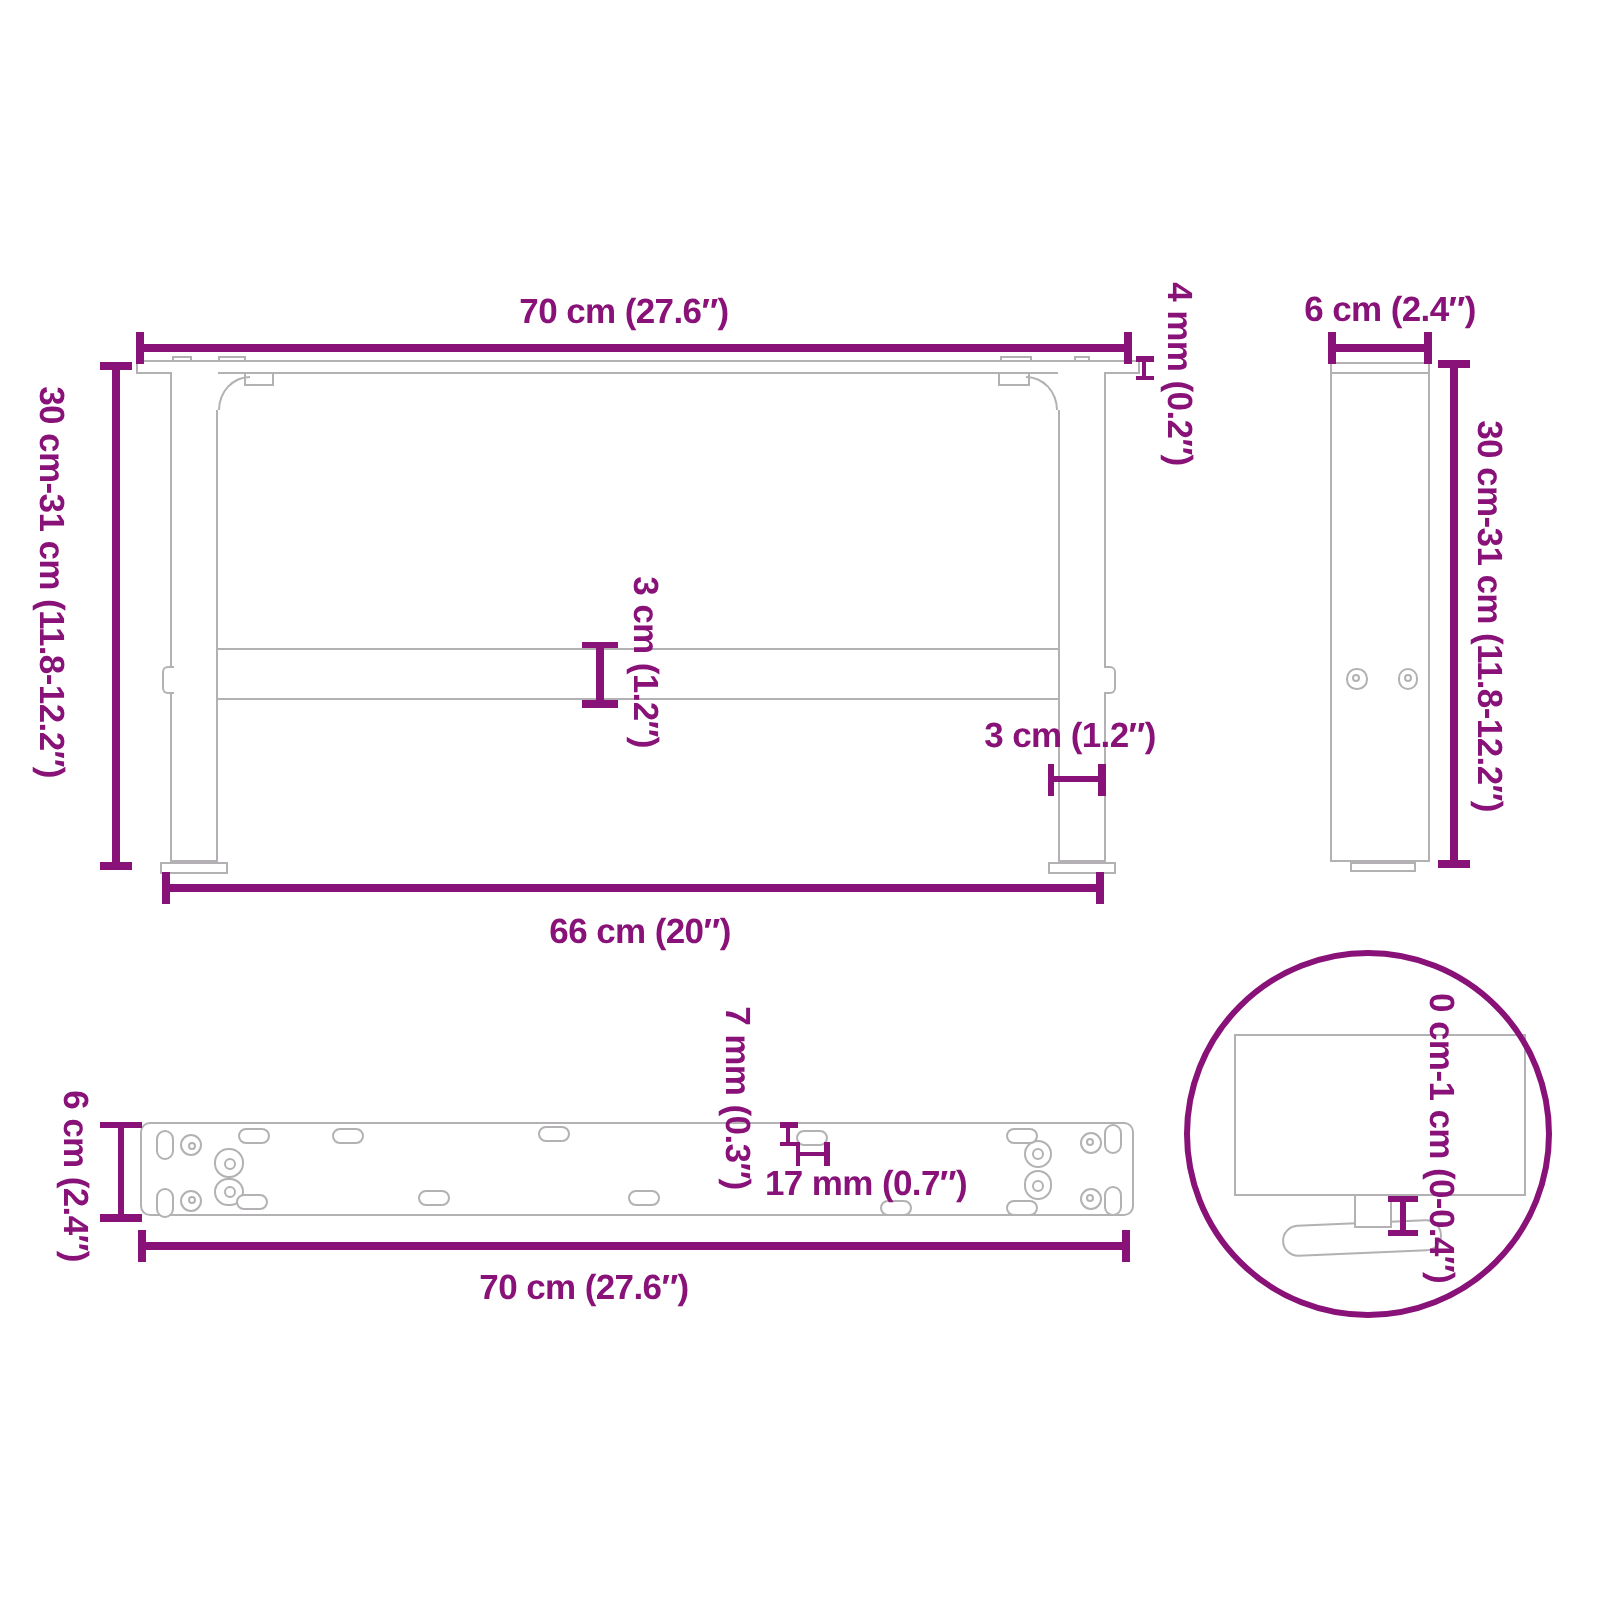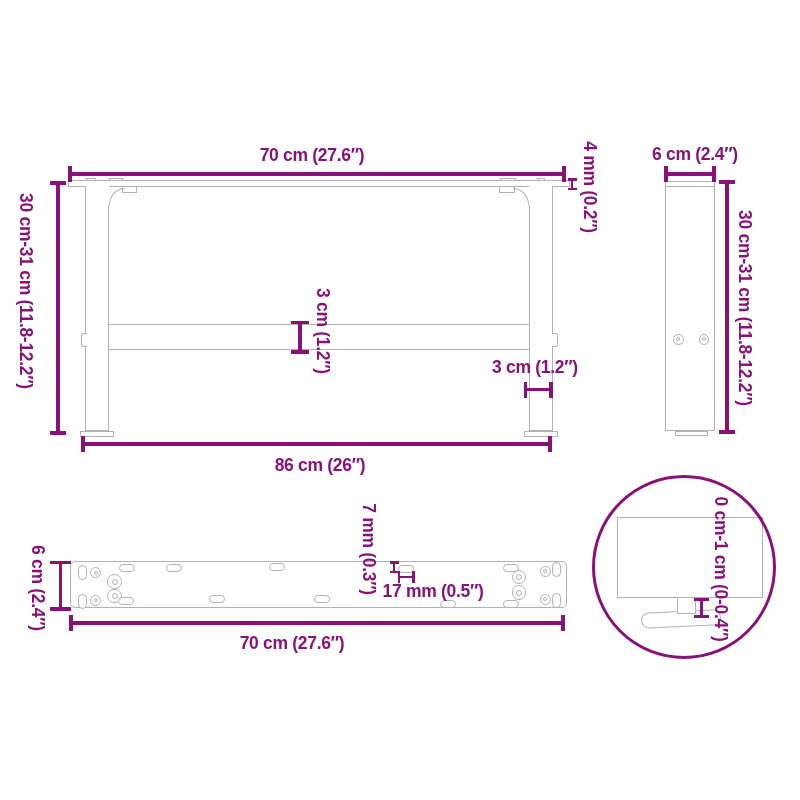--- a/index.html
+++ b/index.html
@@ -79,21 +79,21 @@
     <div class="lab vlab" style="left:322px;top:331px;">3 cm (1.2″)</div>
 
     <div class="lab" style="left:535px;top:368px;">3 cm (1.2″)</div>
     <div class="d" style="left:523.5px;top:381.5px;width:3.5px;height:16px;"></div>
     <div class="d" style="left:549px;top:381.5px;width:3.5px;height:16px;"></div>
     <div class="d" style="left:523.5px;top:387.5px;width:29px;height:3.5px;"></div>
 
     <div class="d" style="left:83px;top:441.5px;width:469px;height:4px;"></div>
     <div class="d" style="left:81px;top:435.5px;width:4px;height:16px;"></div>
     <div class="d" style="left:548px;top:435.5px;width:4px;height:16px;"></div>
-    <div class="lab" style="left:320px;top:466px;">86 cm (26″)</div>
+    <div class="lab" style="left:320px;top:466px;">66 cm (20″)</div>
   </div>
 
   <div>
     <div class="o" style="left:665px;top:181px;width:50px;height:5.5px;"></div>
     <div class="o" style="left:665px;top:186px;width:50px;height:245px;"></div>
     <div class="o" style="left:675px;top:430.5px;width:33px;height:5px;"></div>
     <div class="o circ" style="left:673px;top:334px;width:10.5px;height:10.5px;"></div>
     <div class="o circ" style="left:676.3px;top:337.3px;width:4px;height:4px;"></div>
     <div class="o circ" style="left:698.5px;top:334px;width:10.5px;height:10.5px;"></div>
     <div class="o circ" style="left:701.8px;top:337.3px;width:4px;height:4px;"></div>
@@ -156,21 +156,21 @@
     <div class="lab vlab" style="left:37px;top:588px;">6 cm (2.4″)</div>
 
     <div class="d" style="left:389.5px;top:561px;width:9px;height:2.6px;"></div>
     <div class="d" style="left:389.5px;top:570.5px;width:9px;height:2.6px;"></div>
     <div class="d" style="left:392.7px;top:561px;width:2.6px;height:12.1px;"></div>
     <div class="lab vlab" style="left:368px;top:549px;">7 mm (0.3″)</div>
 
     <div class="d" style="left:397.5px;top:571px;width:2.6px;height:12px;"></div>
     <div class="d" style="left:412px;top:571px;width:2.6px;height:12px;"></div>
     <div class="d" style="left:397.5px;top:575.7px;width:17px;height:2.6px;"></div>
-    <div class="lab" style="left:433px;top:592px;">17 mm (0.5″)</div>
+    <div class="lab" style="left:433px;top:592px;">17 mm (0.7″)</div>
 
     <div class="d" style="left:71px;top:620.5px;width:492px;height:4px;"></div>
     <div class="d" style="left:69px;top:614.5px;width:4px;height:16px;"></div>
     <div class="d" style="left:561px;top:614.5px;width:4px;height:16px;"></div>
     <div class="lab" style="left:292px;top:644px;">70 cm (27.6″)</div>
   </div>
 
   <div>
 
     <div class="o" style="left:617px;top:517px;width:146px;height:81px;border-width:1.5px;"></div>

